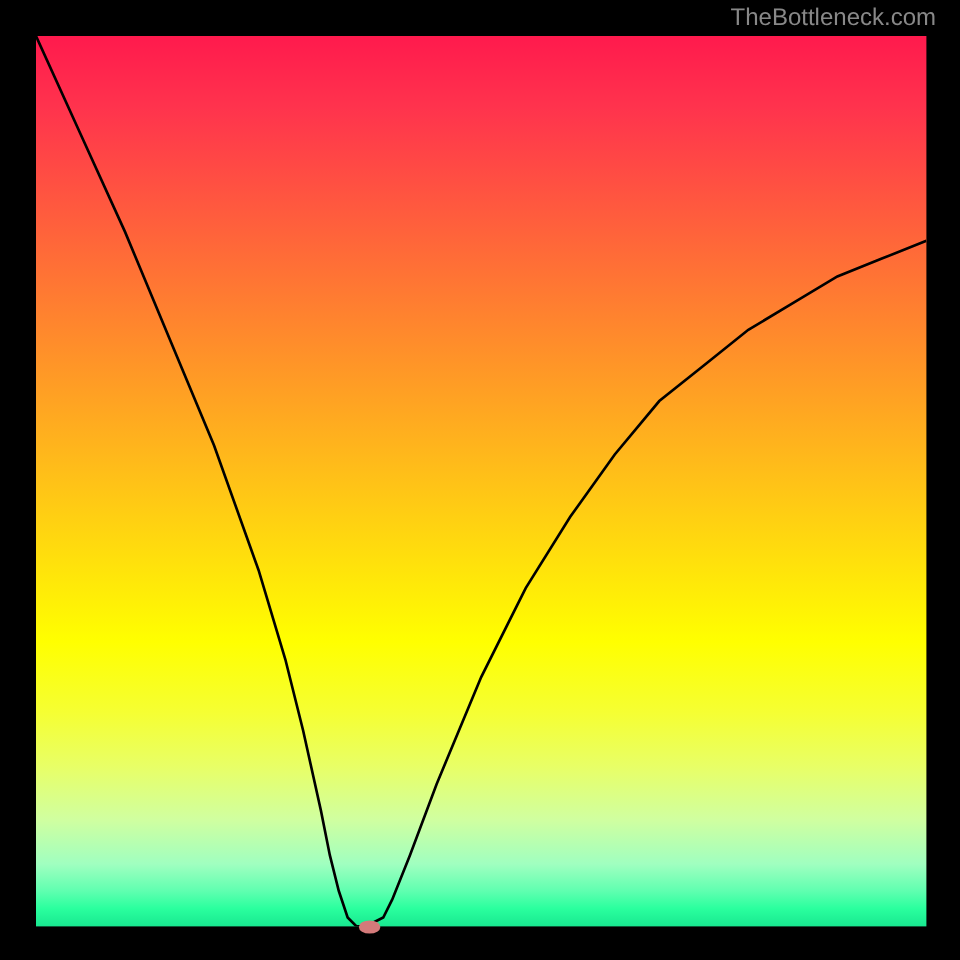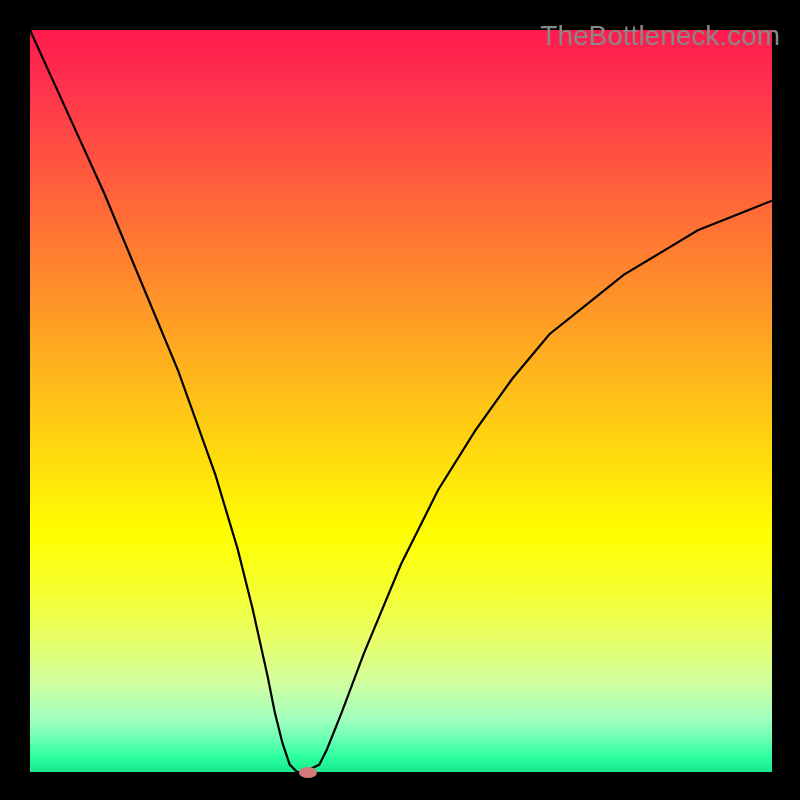--- a/index.html
+++ b/index.html
@@ -5,24 +5,24 @@
   * { margin: 0; padding: 0; box-sizing: border-box; }
   body {
     width: 800px;
     height: 800px;
     background: #000;
     position: relative;
     font-family: Arial, sans-serif;
   }
   .watermark {
     position: absolute;
-    top: 20px;
+    top: 4px;
     right: 20px;
     color: #888;
-    font-size: 28px;
+    font-size: 20px;
     z-index: 10;
   }
   .plot-area {
     position: absolute;
     left: 30px;
     top: 30px;
     width: 742px;
     height: 742px;
     background: linear-gradient(to bottom,
       #ff1a4d 0%,

